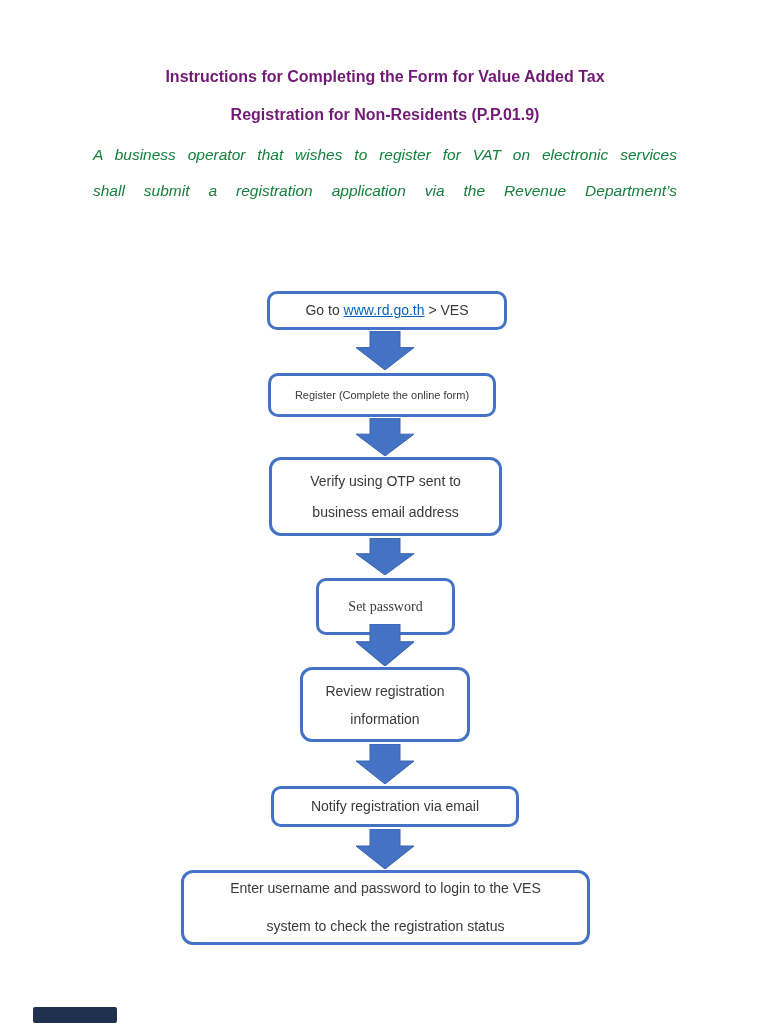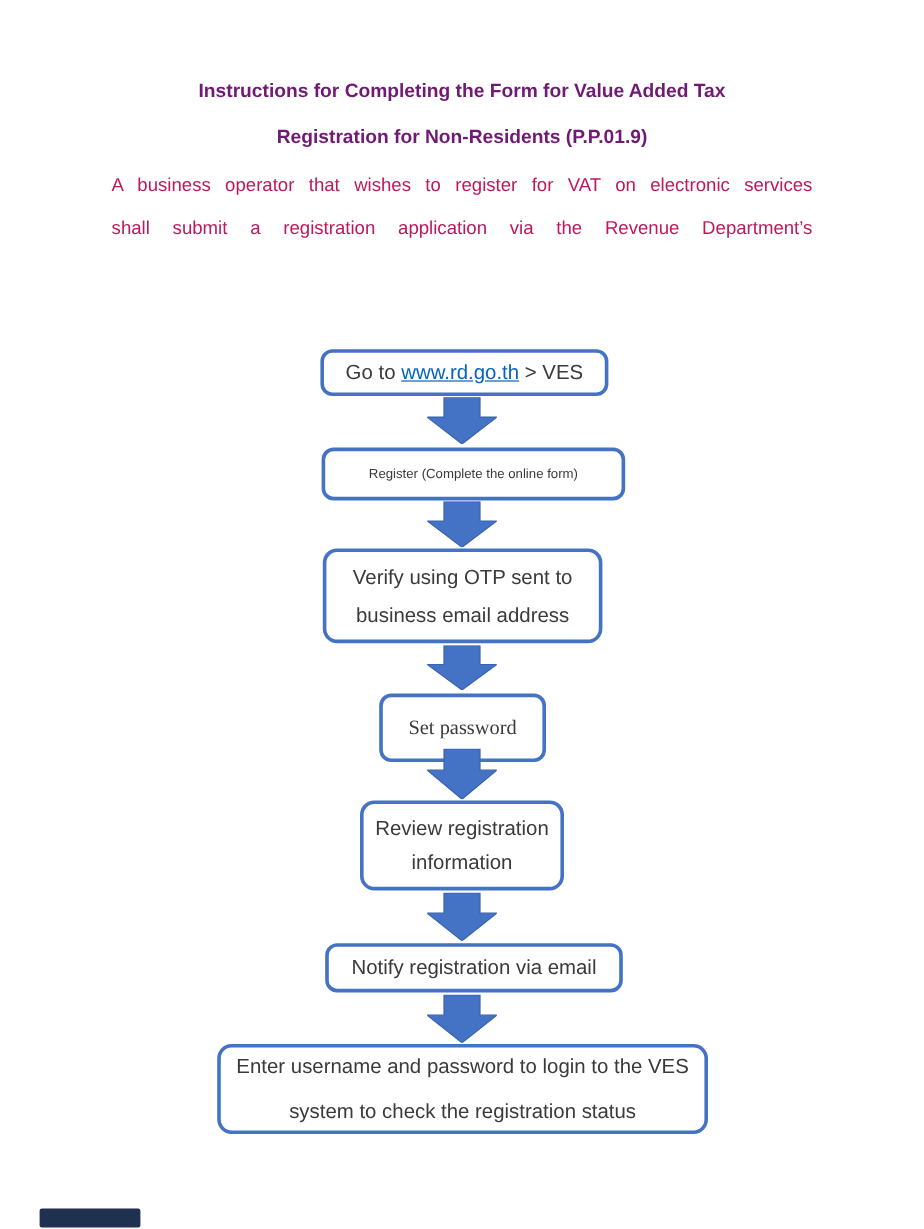--- a/index.html
+++ b/index.html
@@ -19,43 +19,44 @@
     font-weight: bold;
     font-size: 16px;
     line-height: 38px;
     color: #701a75;
   }
   
   .intro {
     margin: 3px 93px 0 93px;
     font-size: 15.5px;
     line-height: 36px;
-    color: #be185d;
+    color: #15803d;
+    font-style: italic;
   }
   .jline { text-align: justify; text-align-last: justify; }
   .lline { text-align: left; }
 
   
   .flow-box {
     position: absolute;
     box-sizing: border-box;
     border: 3px solid #4472C4;
     border-radius: 12px;
     background: #ffffff;
     display: flex;
     flex-direction: column;
     align-items: center;
     justify-content: center;
     text-align: center;
-    font-size: 17px;
+    font-size: 14px;
     color: #3a3a3a;
     line-height: 29px;
   }
   .box1 { left: 267px; top: 291px; width: 240px; height: 39px; border-radius: 10px; }
-  .box2 { left: 268px; top: 373px; width: 253px; height: 44px; border-radius: 10px; font-size: 11px; }
+  .box2 { left: 268px; top: 373px; width: 228px; height: 44px; border-radius: 10px; font-size: 11px; }
   .box3 { left: 269px; top: 457px; width: 233px; height: 79px; line-height: 31px; }
   .box4 { left: 316px; top: 578px; width: 139px; height: 57px; border-radius: 10px; font-family: Liberation Serif, serif; }
   .box5 { left: 300px; top: 667px; width: 170px; height: 75px; line-height: 28px; }
   .box6 { left: 271px; top: 786px; width: 248px; height: 41px; border-radius: 10px; }
   .box7 { left: 181px; top: 870px; width: 409px; height: 75px; line-height: 31px; justify-content: space-between; }
 
   .link { color: #0563C1; text-decoration: underline; }
 
   .arrow { position: absolute; left: 356px; width: 58px; display: block; }
   .a1 { top: 331px; height: 39px; }

